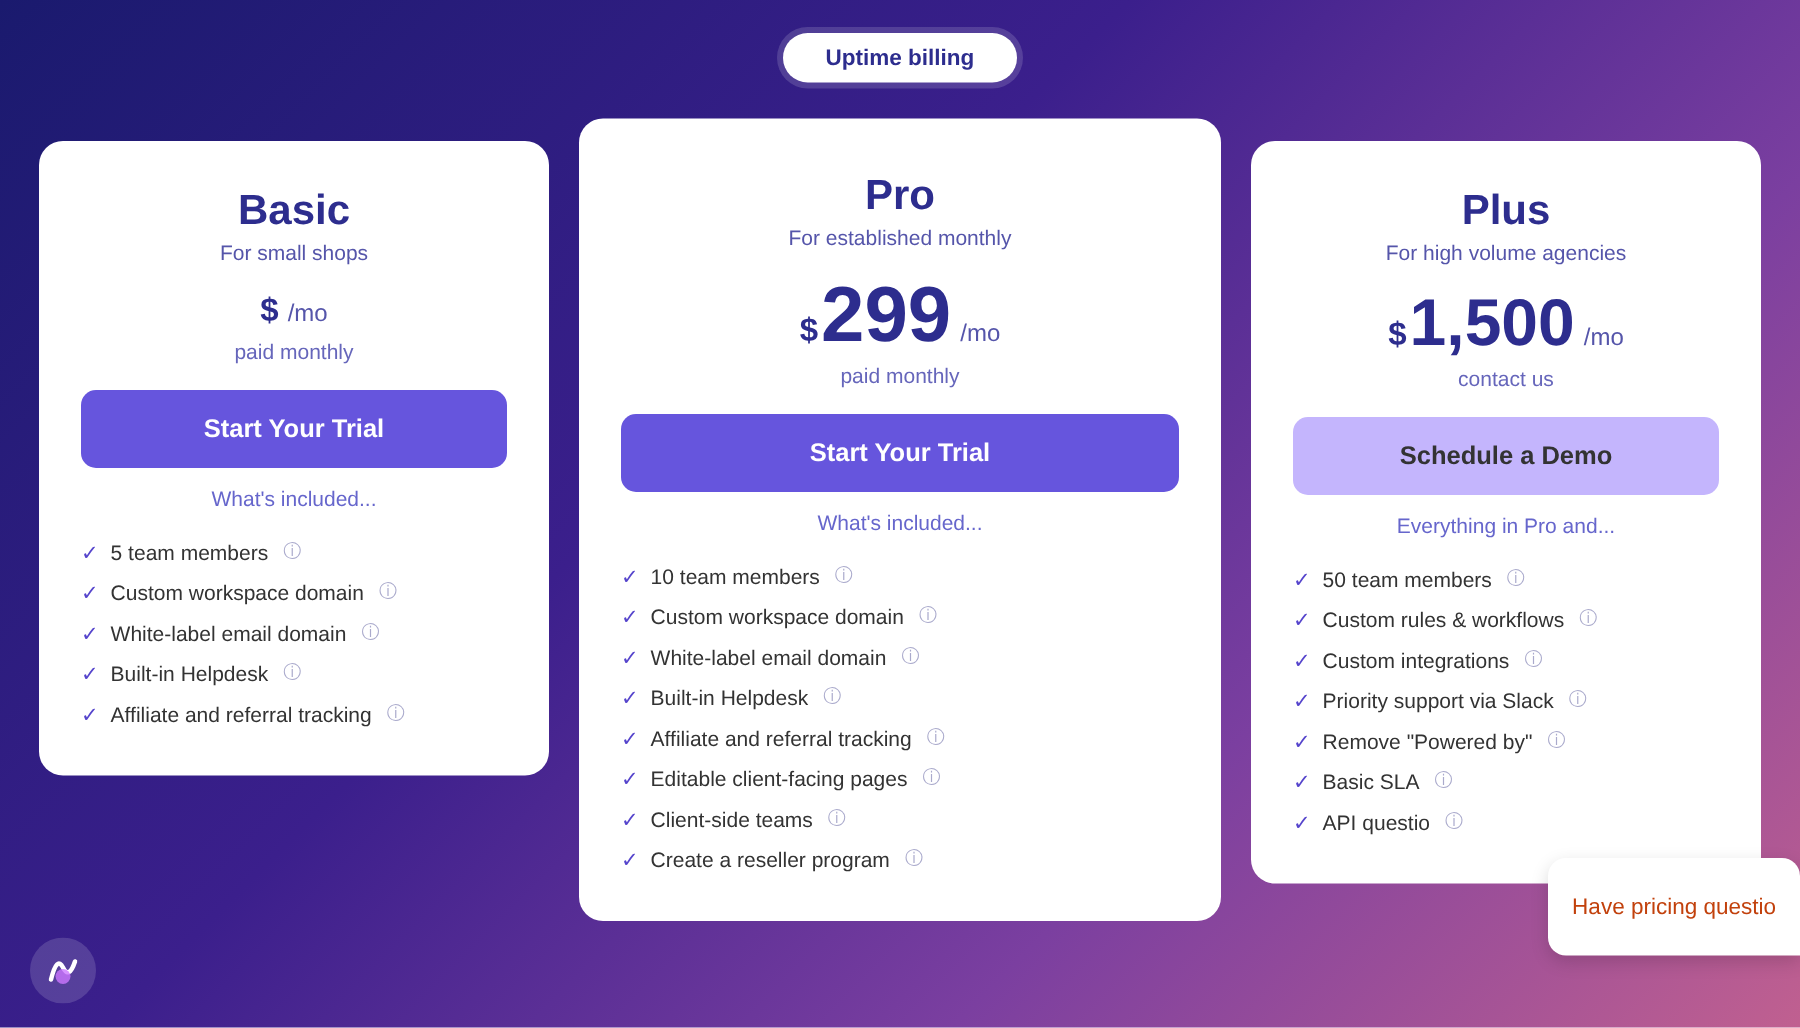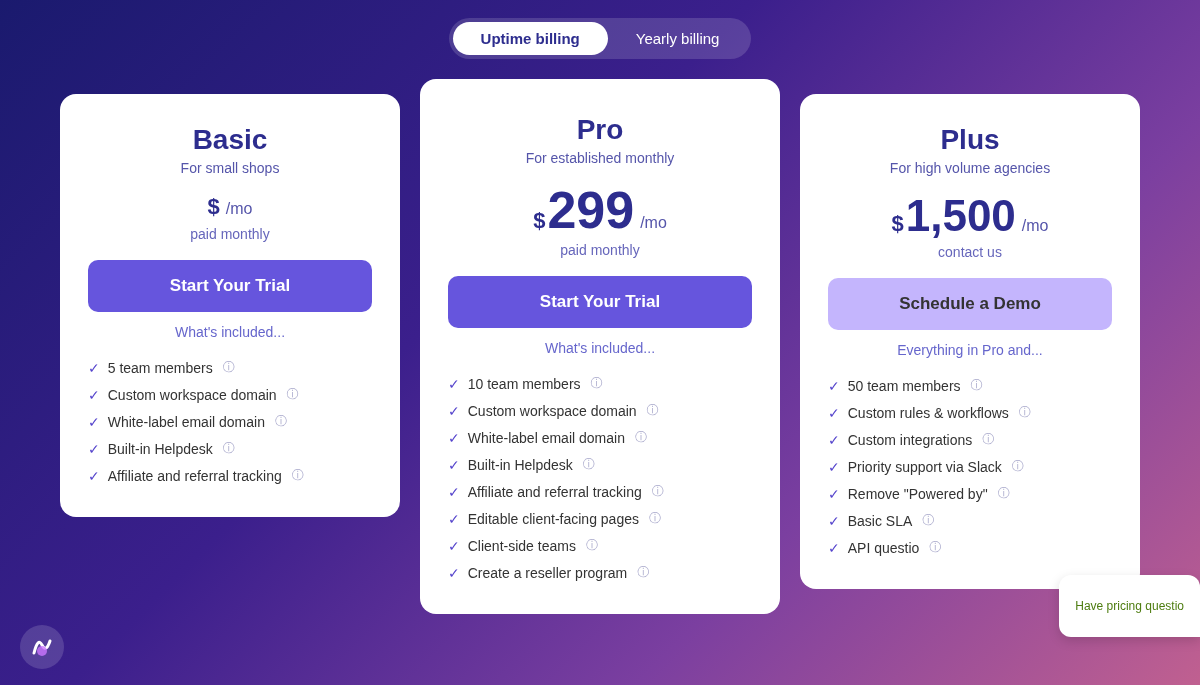--- a/index.html
+++ b/index.html
@@ -61,21 +61,21 @@
       display: flex;
       flex-direction: column;
       align-items: center;
       width: 340px;
       flex-shrink: 0;
     }
 
     .card.middle {
       margin-top: -15px;
       padding-top: 35px;
-      width: 360px;
+      width: 428px;
     }
 
     .card-title {
       font-size: 28px;
       font-weight: 600;
       color: #2d2d8e;
       text-align: center;
     }
     .card-subtitle {
       font-size: 14px;
@@ -167,41 +167,40 @@
     }
 
     
     .chat-bubble {
       position: absolute;
       bottom: 48px;
       right: 0;
       background: white;
       border-radius: 12px 12px 0 12px;
       padding: 24px 16px;
-      font-size: 12px;
-      color: #4d7c0f;
+      font-size: 15px;
+      color: #c2410c;
       box-shadow: 0 4px 12px rgba(0,0,0,0.15);
       white-space: nowrap;
     }
 
     
     .logo {
       position: absolute;
       bottom: 16px;
       left: 20px;
       width: 44px;
       height: 44px;
     }
   </style>
 </head>
 <body>
 
 <div class="billing-toggle">
   <div class="toggle-option active">Uptime billing</div>
-  <div class="toggle-option inactive">Yearly billing</div>
 </div>
 
 <div class="cards-container">
 
   <div class="card">
     <div class="card-title">Basic</div>
     <div class="card-subtitle">For small shops</div>
     <div class="price-row">
       <span class="price-dollar">$</span>
       <span class="price-period">/mo</span>

